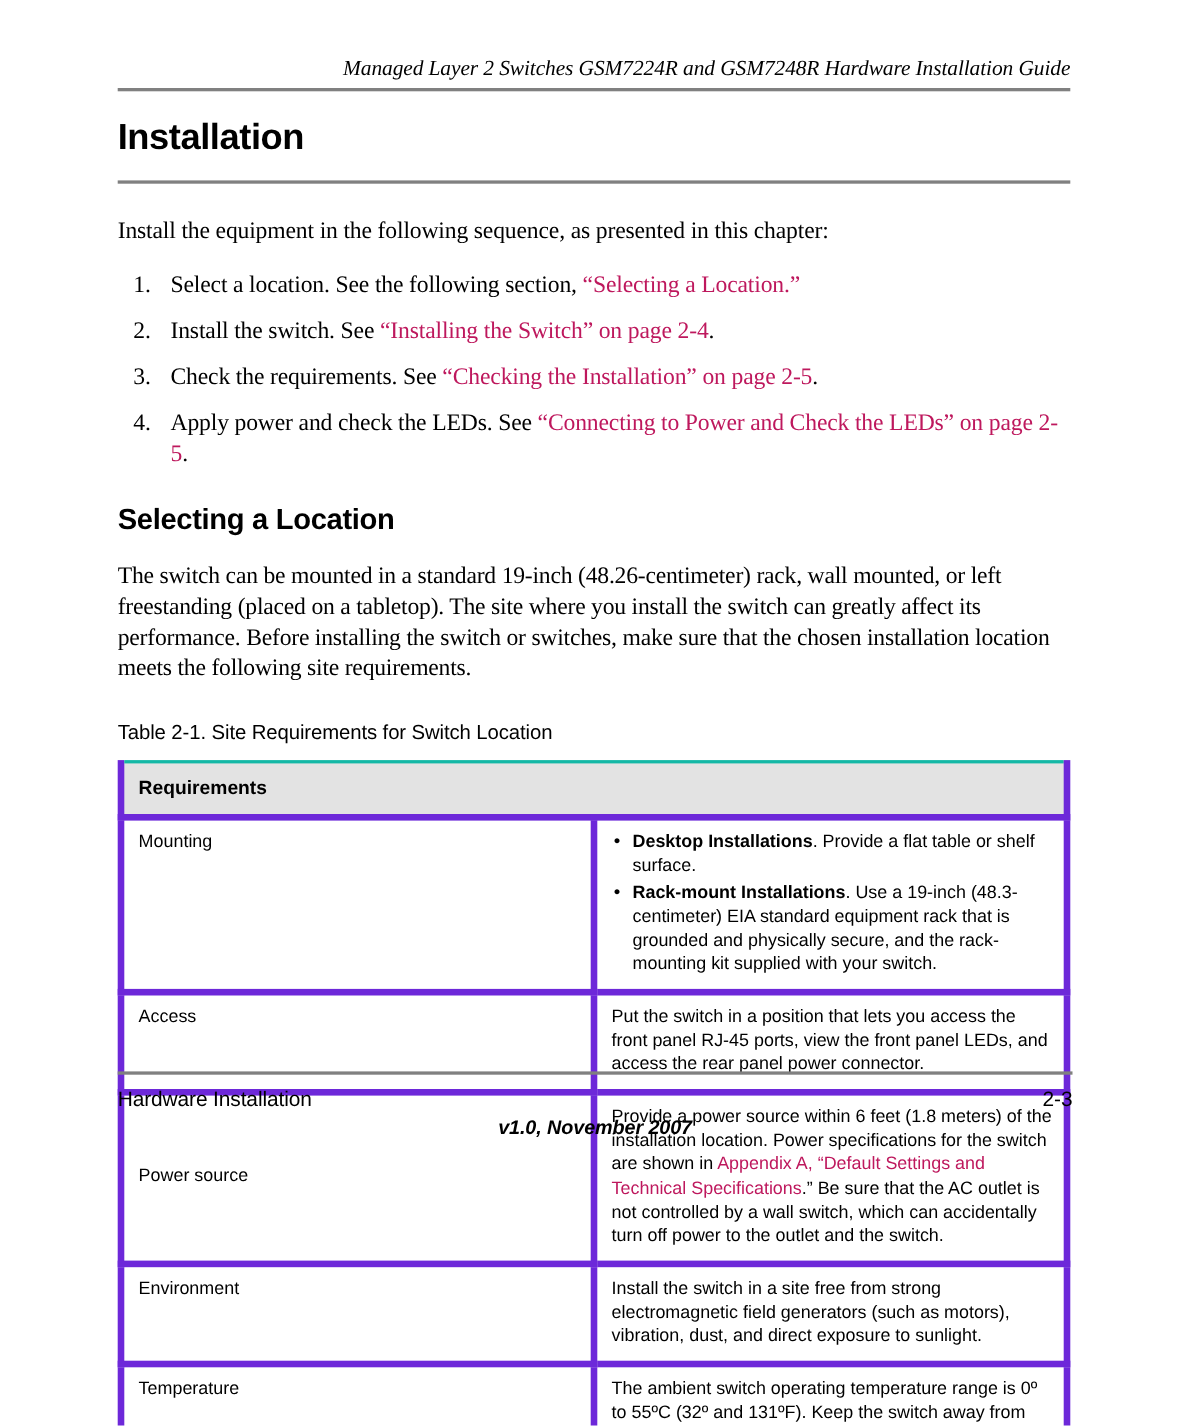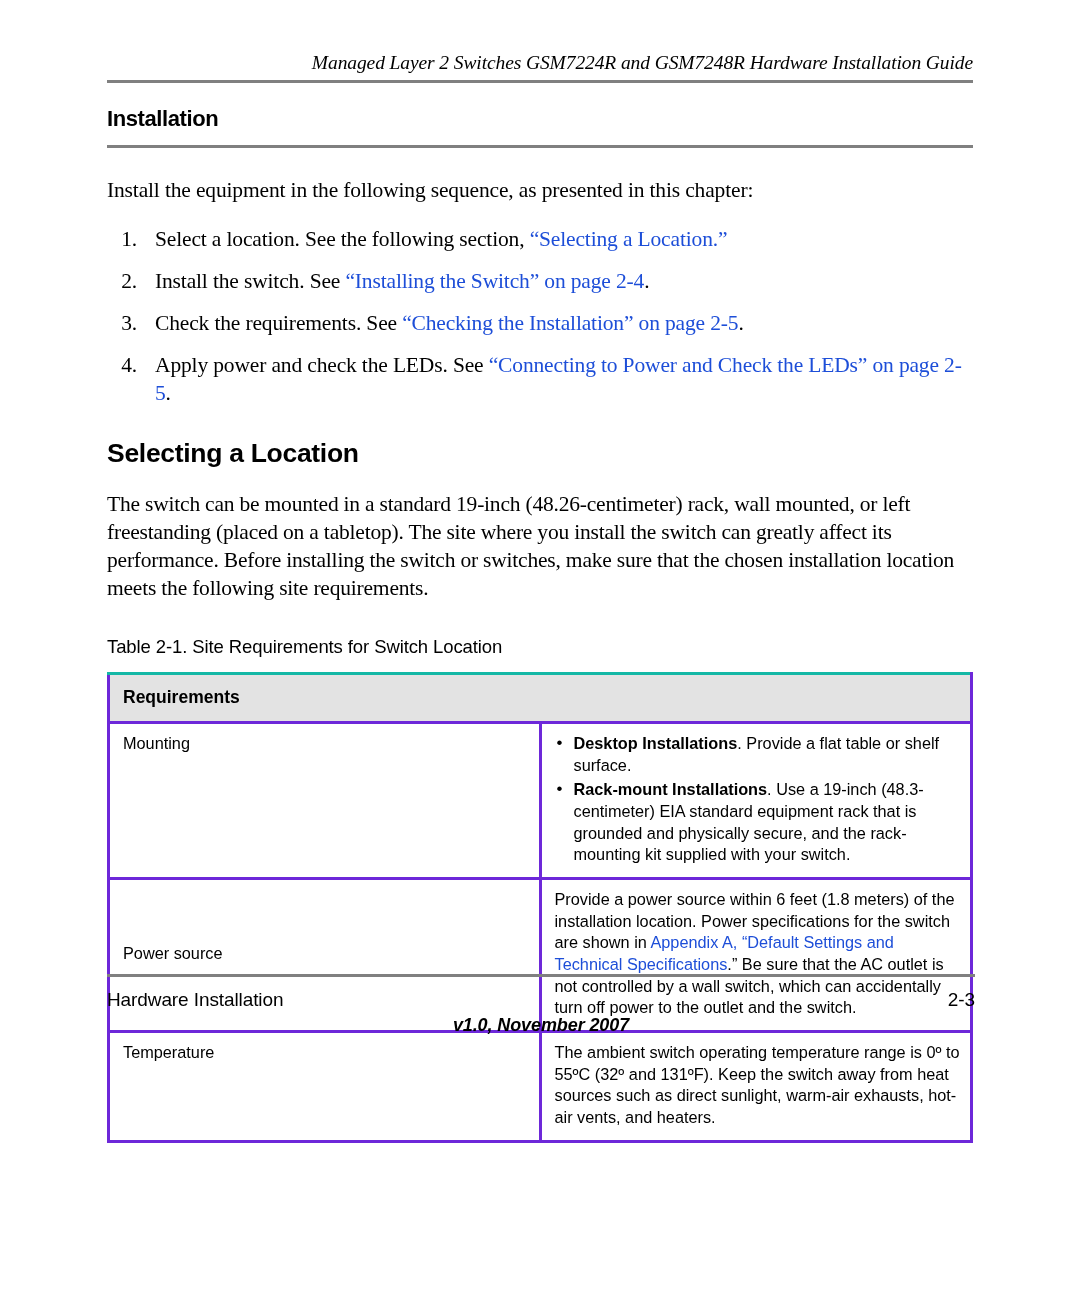--- a/index.html
+++ b/index.html
@@ -39,21 +39,21 @@
   .rule-header {
     margin-top: 7px;
     height: 3px;
     background: #808080;
   }
 
   
   .chapter-title {
     font-family: "Liberation Sans", sans-serif;
     font-weight: bold;
-    font-size: 22px;
+    font-size: 33px;
     letter-spacing: -0.4px;
     margin-top: 24px;
     line-height: 1.05;
   }
   .rule-title {
     margin-top: 9px;
     height: 3px;
     background: #808080;
   }
 
@@ -79,21 +79,21 @@
     margin-top: 14px;
     letter-spacing: -0.15px;
   }
   ol.steps > li .num {
     position: absolute;
     left: 0;
     top: 0;
     width: 30px;
     text-align: right;
   }
-  .lnk { color: #1d4ed8; }
+  .lnk { color: #be185d; }
 
   
   .section-heading {
     font-family: "Liberation Sans", sans-serif;
     font-weight: bold;
     font-size: 26.5px;
     letter-spacing: -0.3px;
     margin-top: 30px;
   }
   .para {
@@ -113,21 +113,21 @@
   }
   table.req {
     margin-top: 14px;
     width: 866px;
     border-collapse: collapse;
     font-family: "Liberation Sans", sans-serif;
     font-size: 16.3px;
     table-layout: fixed;
   }
   table.req td, table.req th {
-    border: 3px solid #6d28d9;
+    border: 6px solid #6d28d9;
     vertical-align: top;
     padding: 9px 10px 11px 13px;
     line-height: 1.33;
     font-weight: normal;
     text-align: left;
   }
   table.req tr.head th {
     background: #e3e3e3;
     font-weight: bold;
     font-size: 17.5px;
@@ -230,26 +230,34 @@
       <tr>
         <td class="c1">Mounting</td>
         <td class="c2">
           <ul class="bul">
             <li><span class="dot">•</span><span class="b">Desktop Installations</span><span>. Provide a flat table or shelf surface.</span></li>
             <li><span class="dot">•</span><span class="b">Rack-mount Installations</span><span>. Use a 19-inch (48.3-centimeter) EIA standard equipment rack that is grounded and physically secure, and the rack-mounting kit supplied with your switch.</span></li>
           </ul>
         </td>
       </tr>
 
+      <tr>
+        <td class="c1">Access</td>
+        <td class="c2">Put the switch in a position that lets you access the front panel RJ-45 ports, view the front panel LEDs, and access the rear panel power connector.</td>
+      </tr>
 
       <tr>
         <td class="c1 mid">Power source</td>
         <td class="c2"><span>Provide a power source within 6 feet (1.8 meters) of the installation location. Power specifications for the switch are shown in </span><a class="lnk">Appendix A, “Default Settings and Technical Specifications</a><span>.” Be sure that the AC outlet is not controlled by a wall switch, which can accidentally turn off power to the outlet and the switch.</span></td>
       </tr>
 
+      <tr>
+        <td class="c1">Environment</td>
+        <td class="c2">Install the switch in a site free from strong electromagnetic field generators (such as motors), vibration, dust, and direct exposure to sunlight.</td>
+      </tr>
 
       <tr>
         <td class="c1">Temperature</td>
         <td class="c2">The ambient switch operating temperature range is 0º to 55ºC (32º and 131ºF). Keep the switch away from heat sources such as direct sunlight, warm-air exhausts, hot-air vents, and heaters.</td>
       </tr>
 
     </tbody>
   </table>
 
   <div class="footer-wrap">

